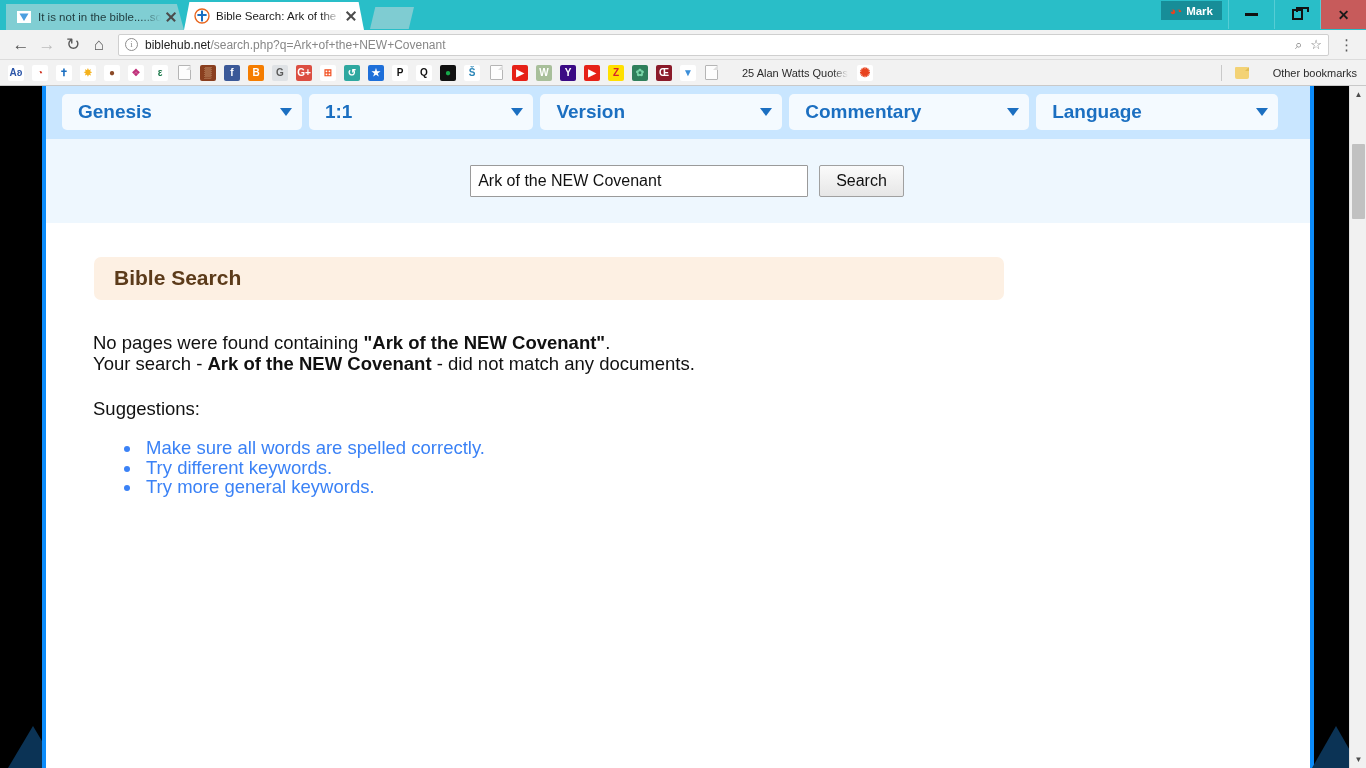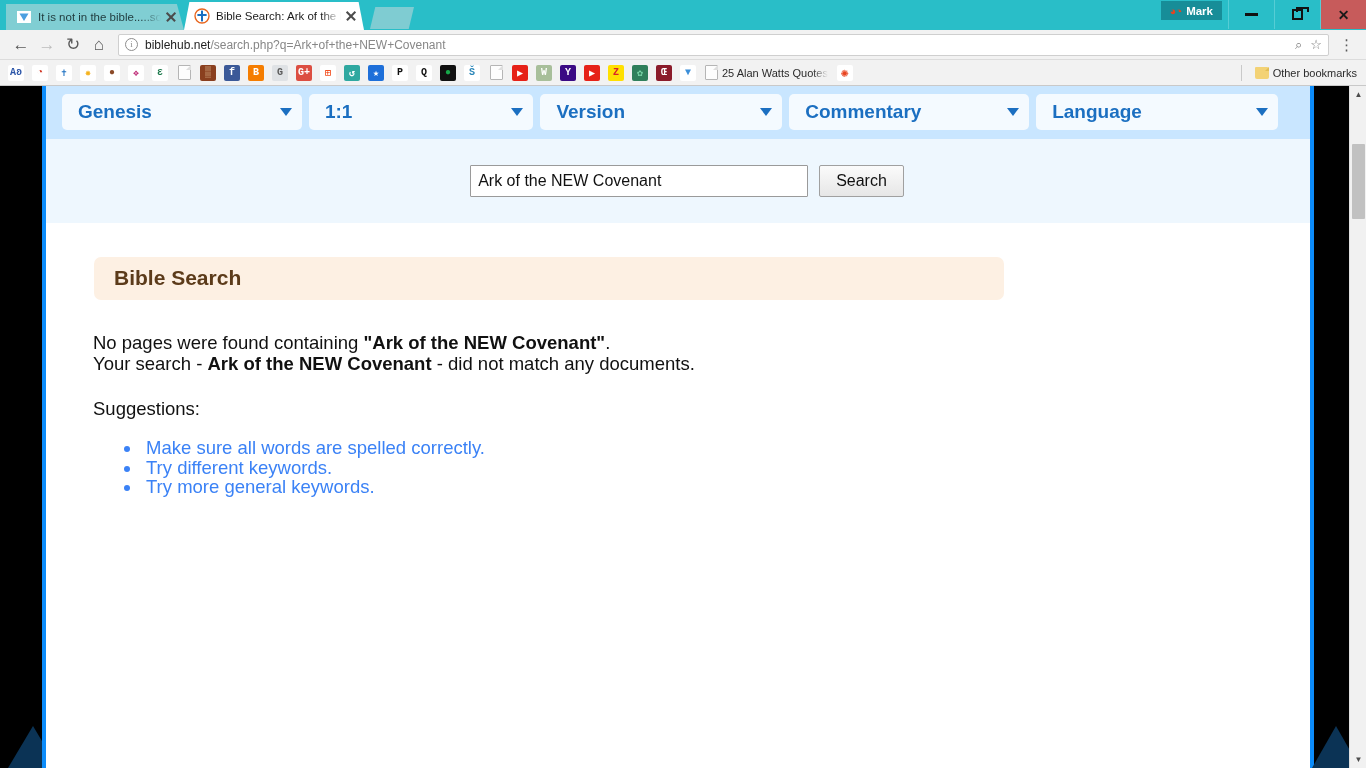--- a/index.html
+++ b/index.html
@@ -108,37 +108,37 @@
 
   
   .bookmarks {
     height: 26px; background: #f2f2f2; display: flex; align-items: center;
     padding: 0 4px; border-bottom: 1px solid #c9c9c9; overflow: hidden;
   }
   .bm {
     width: 16px; height: 16px; margin: 8px 4px; flex: 0 0 16px;
     display: flex; align-items: center; justify-content: center;
     font-size: 10px; font-weight: bold; color: #fff; cursor: pointer;
-    border-radius: 2px; overflow: hidden; position: relative; font-family: Liberation Mono, monospace;
+    border-radius: 2px; overflow: hidden; position: relative;
   }
   .bm-labeled {
     width: auto; flex: 0 0 auto; display: flex; align-items: center;
     gap: 4px; margin: 0 5px; font-size: 11px; color: #2b2b2b; cursor: pointer;
   }
   .bm-page {
     width: 13px; height: 15px; background: #fdfdfd; border: 1px solid #b5b5b5; border-radius: 1px;
     flex: 0 0 13px; position: relative;
   }
   .bm-page::after {
     content:''; position:absolute; right:-1px; top:-1px; border-width:0 0 5px 5px;
     border-style:solid; border-color: transparent transparent #dedede transparent;
   }
   .bm-label { white-space: nowrap; max-width: 116px; overflow: hidden;
     -webkit-mask-image: linear-gradient(to right, #000 86%, transparent 100%);
-    mask-image: linear-gradient(to right, #000 86%, transparent 100%); }
+    mask-image: linear-gradient(to right, #000 86%, transparent 100%); margin-left: 20px; }
   .bm-right { margin-left: auto; display: flex; align-items: center; }
   .bm-divider { width: 1px; height: 16px; background: #c9c9c9; margin: 0 8px; }
   .folder-icon {
     width: 14px; height: 12px; background: #f3d275; border-radius: 1px 2px 2px 2px;
     flex: 0 0 14px; position: relative;
   }
   .folder-icon::after {
     content:''; position:absolute; right:0; top:0; border-width:0 0 4px 4px;
     border-style:solid; border-color: transparent transparent #e2bd55 transparent;
   }

